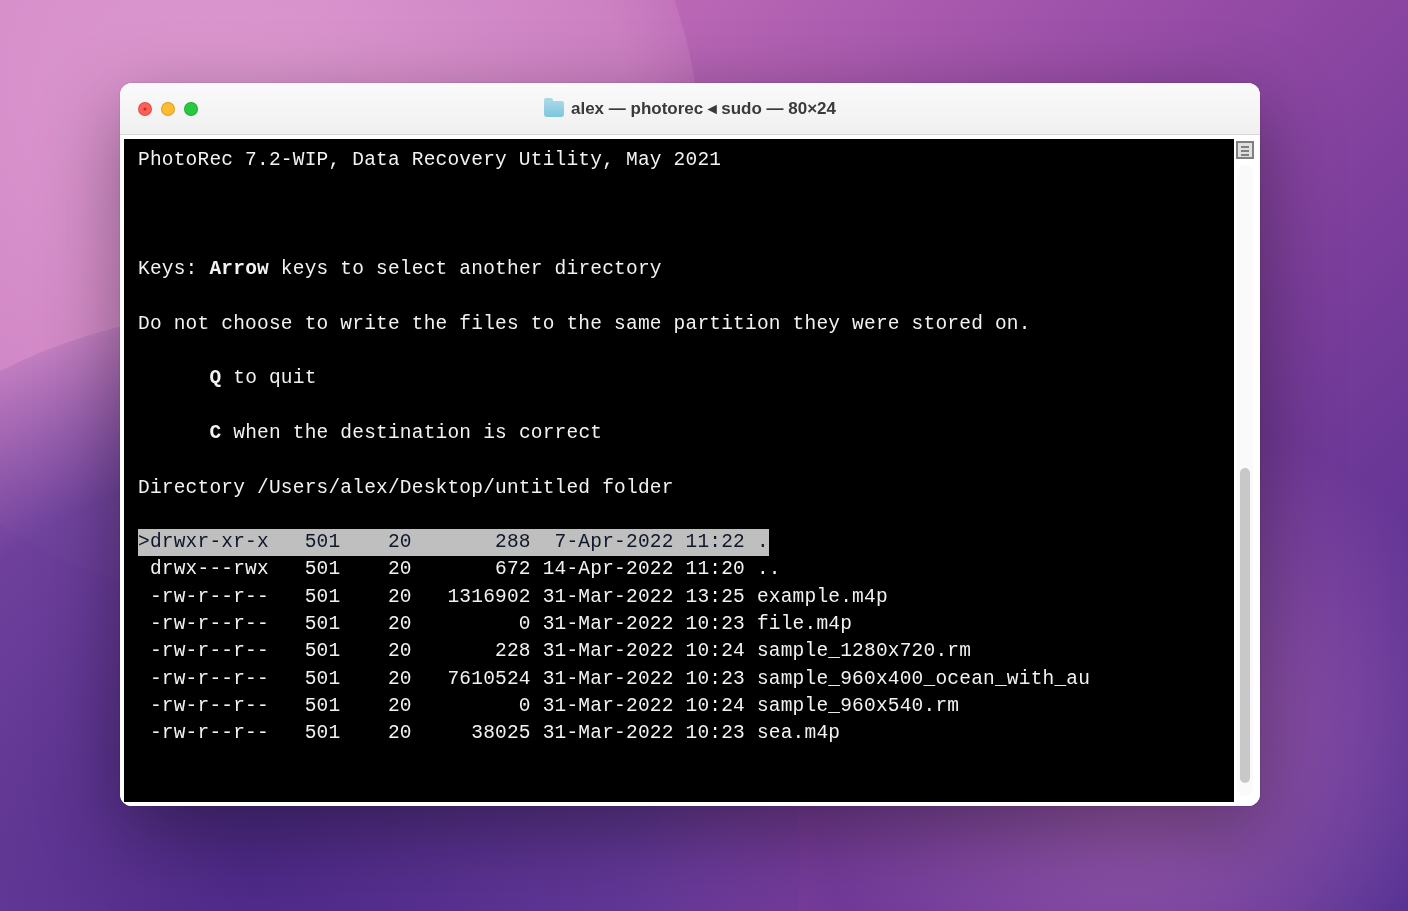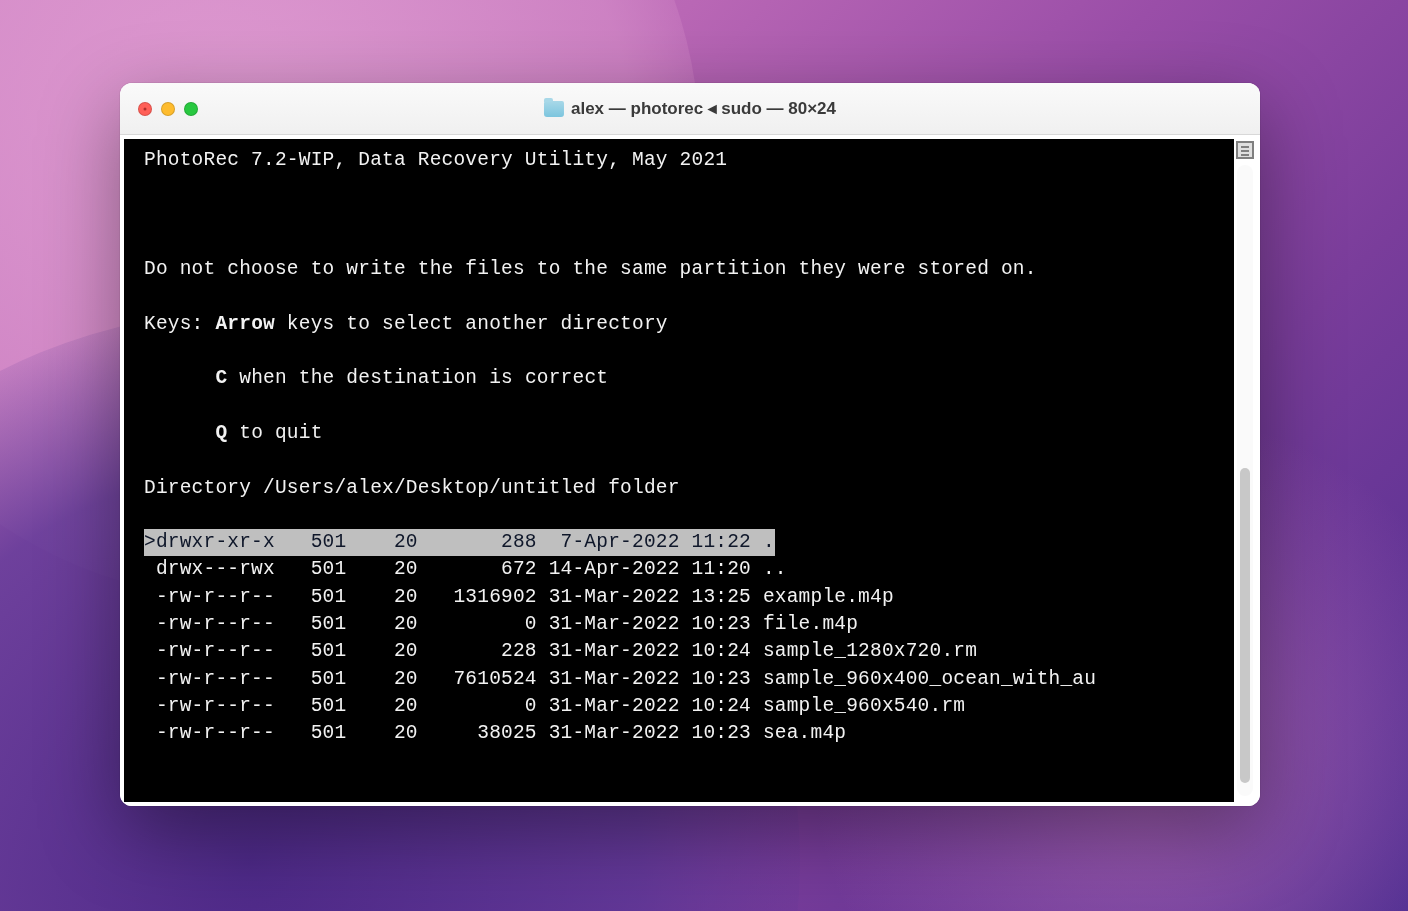--- a/index.html
+++ b/index.html
@@ -118,21 +118,21 @@
       background: #fff;
       padding: 4px 4px 4px 4px;
     }
     .terminal {
       flex: 1;
       background: #000;
       color: #f2f2f2;
       font-family: 'SF Mono', Menlo, Monaco, 'Courier New', monospace;
       font-size: 19.5px;
       line-height: 27.3px;
-      padding: 8px 0 8px 20px;
+      padding: 8px 0 8px 14px;
       overflow: hidden;
       white-space: pre;
       letter-spacing: 0.2px;
     }
     .terminal-line { display: block; }
     .terminal-line.selected {
       background: #bfbfbf;
       color: #0f172a;
       display: inline-block;
     }
@@ -194,24 +194,24 @@
       <div class="traffic-light maximize"></div>
     </div>
     <div class="title-wrap">
       <span class="folder-icon"></span>
       <span>alex — photorec ◂ sudo — 80×24</span>
     </div>
   </div>
   <div class="content-area">
     <div class="terminal"><span class="terminal-line">PhotoRec 7.2-WIP, Data Recovery Utility, May 2021</span>
 <span class="terminal-line"> </span>
+<span class="terminal-line"><span>Keys: </span><span class="bold">Arrow</span><span> keys to select another directory</span></span>
 <span class="terminal-line">Do not choose to write the files to the same partition they were stored on.</span>
-<span class="terminal-line"><span>Keys: </span><span class="bold">Arrow</span><span> keys to select another directory</span></span>
+<span class="terminal-line"><span>      </span><span class="bold">Q</span><span> to quit</span></span>
 <span class="terminal-line"><span>      </span><span class="bold">C</span><span> when the destination is correct</span></span>
-<span class="terminal-line"><span>      </span><span class="bold">Q</span><span> to quit</span></span>
 <span class="terminal-line">Directory /Users/alex/Desktop/untitled folder</span>
 <div id="file-listing"><div><span class="terminal-line selected">&gt;drwxr-xr-x   501    20       288  7-Apr-2022 11:22 .</span></div><div><span class="terminal-line"> drwx---rwx   501    20       672 14-Apr-2022 11:20 ..</span></div><div><span class="terminal-line"> -rw-r--r--   501    20   1316902 31-Mar-2022 13:25 example.m4p</span></div><div><span class="terminal-line"> -rw-r--r--   501    20         0 31-Mar-2022 10:23 file.m4p</span></div><div><span class="terminal-line"> -rw-r--r--   501    20       228 31-Mar-2022 10:24 sample_1280x720.rm</span></div><div><span class="terminal-line"> -rw-r--r--   501    20   7610524 31-Mar-2022 10:23 sample_960x400_ocean_with_au</span></div><div><span class="terminal-line"> -rw-r--r--   501    20         0 31-Mar-2022 10:24 sample_960x540.rm</span></div><div><span class="terminal-line"> -rw-r--r--   501    20     38025 31-Mar-2022 10:23 sea.m4p</span></div></div></div>
     <div class="scrollbar-region">
       <div class="scroll-icon"></div>
       <div class="scroll-track">
         <div class="scroll-thumb"></div>
       </div>
     </div>
   </div>
 </div>

